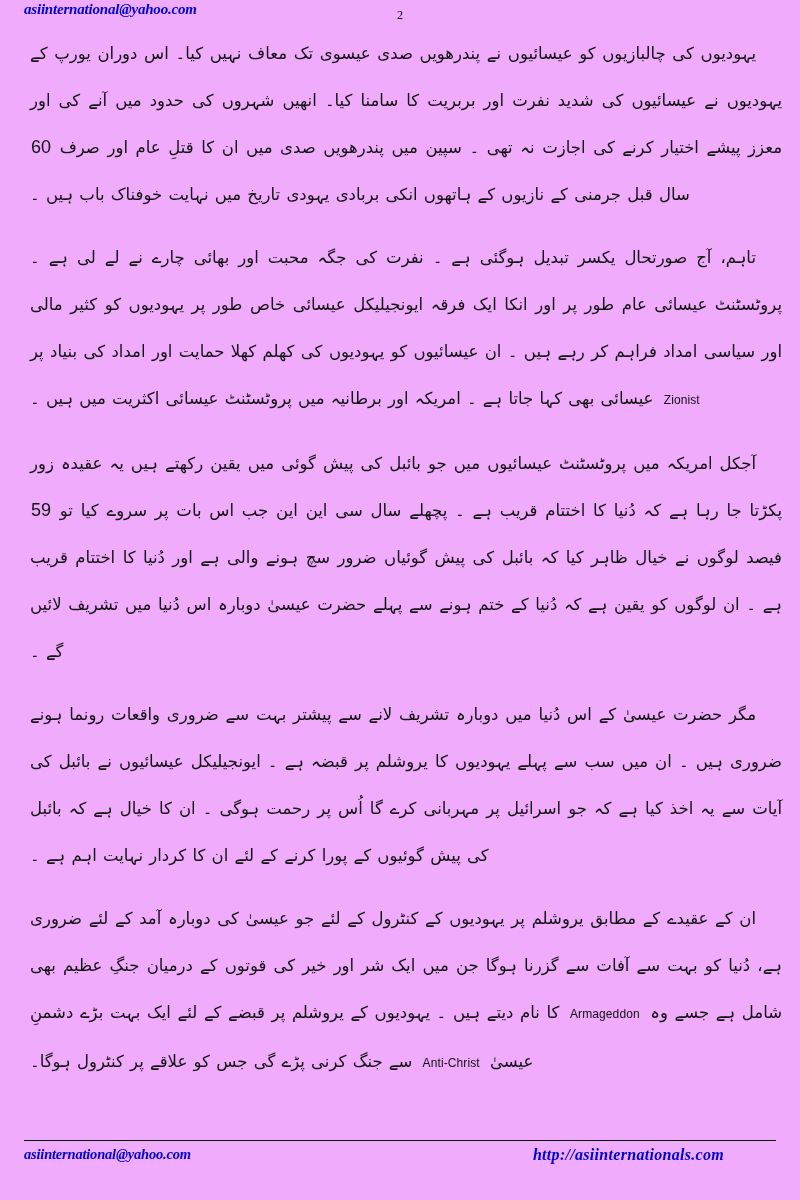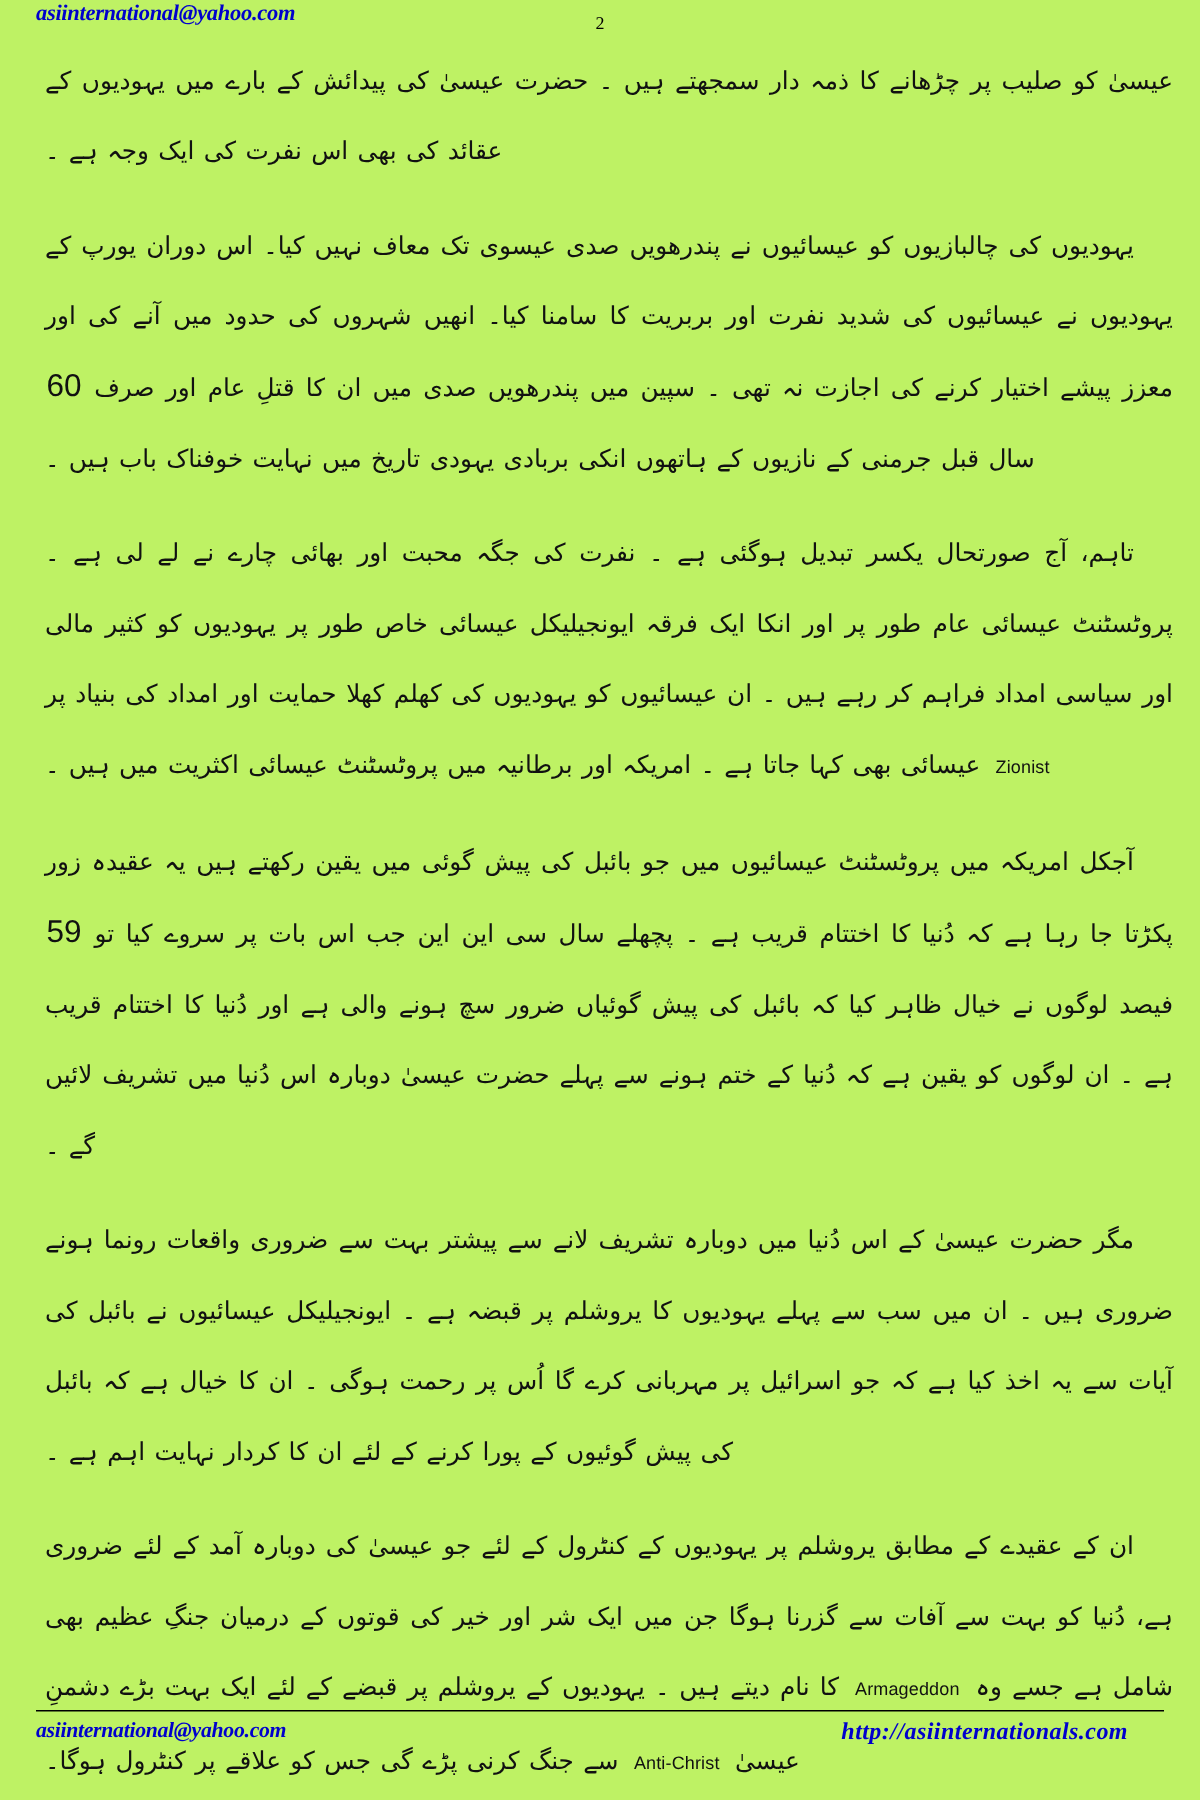--- a/index.html
+++ b/index.html
@@ -91,21 +91,21 @@
     unicode-bidi: isolate;
     font-family: "Liberation Sans", "DejaVu Sans", sans-serif;
     font-size: 12px;
     letter-spacing: 0.1px;
     padding: 0 4px;
   }
   .num {
     direction: ltr;
     unicode-bidi: isolate;
     font-family: "Liberation Sans", "DejaVu Sans", sans-serif;
-    font-size: 21px;
+    font-size: 18px;
     padding: 0 1px;
   }
 
   
   .page-footer {
     position: absolute;
     left: 24px;
     right: 24px;
     bottom: 18px;
     height: 42px;
@@ -137,36 +137,35 @@
     white-space: nowrap;
   }
   .footer-url {
     font-family: "Liberation Serif", "DejaVu Serif", serif;
     font-style: italic;
     font-weight: bold;
     font-size: 16px;
     letter-spacing: 0.3px;
     color: #0000cc;
     white-space: nowrap;
-    margin-right: 24px;
+    margin-right: 52px;
   }
 </style>
 </head>
 <body>
 
-<div class="page" style="background: #bef264; text-decoration: underline;">
+<div class="page" style="background: #f0abfc; text-decoration: underline;">
 
   <div class="page-header">
     <div class="header-email" style="color: rgb(0, 0, 204);">asiinternational@yahoo.com</div>
     <div class="header-pagenum">2</div>
   </div>
 
   <div class="page-body">
 
-    <p class="para" id="p1"><span>عیسیٰ کو صلیب پر چڑھانے کا ذمہ دار سمجھتے ہیں ۔ حضرت عیسیٰ کی پیدائش کے بارے میں یہودیوں کے عقائد کی بھی اس نفرت کی ایک وجہ ہے ۔</span></p>
     <p class="para indent" id="p2"><span>یہودیوں کی چالبازیوں کو عیسائیوں نے پندرھویں صدی عیسوی تک معاف نہیں کیا۔ اس دوران یورپ کے یہودیوں نے عیسائیوں کی شدید نفرت اور بربریت کا سامنا کیا۔ انھیں شہروں کی حدود میں آنے کی اور معزز پیشے اختیار کرنے کی اجازت نہ تھی ۔ سپین میں پندرھویں صدی میں ان کا قتلِ عام اور صرف </span><span class="num">60</span><span> سال قبل جرمنی کے نازیوں کے ہاتھوں انکی بربادی یہودی تاریخ میں نہایت خوفناک باب ہیں ۔</span></p>
     <p class="para indent" id="p3"><span>تاہم، آج صورتحال یکسر تبدیل ہوگئی ہے ۔ نفرت کی جگہ محبت اور بھائی چارے نے لے لی ہے ۔ پروٹسٹنٹ عیسائی عام طور پر اور انکا ایک فرقہ ایونجیلیکل عیسائی خاص طور پر یہودیوں کو کثیر مالی اور سیاسی امداد فراہم کر رہے ہیں ۔ ان عیسائیوں کو یہودیوں کی کھلم کھلا حمایت اور امداد کی بنیاد پر </span><span class="latin">Zionist</span><span> عیسائی بھی کہا جاتا ہے ۔ امریکہ اور برطانیہ میں پروٹسٹنٹ عیسائی اکثریت میں ہیں ۔</span></p>
     <p class="para indent" id="p4"><span>آجکل امریکہ میں پروٹسٹنٹ عیسائیوں میں جو بائبل کی پیش گوئی میں یقین رکھتے ہیں یہ عقیدہ زور پکڑتا جا رہا ہے کہ دُنیا کا اختتام قریب ہے ۔ پچھلے سال سی این این جب اس بات پر سروے کیا تو </span><span class="num">59</span><span> فیصد لوگوں نے خیال ظاہر کیا کہ بائبل کی پیش گوئیاں ضرور سچ ہونے والی ہے اور دُنیا کا اختتام قریب ہے ۔ ان لوگوں کو یقین ہے کہ دُنیا کے ختم ہونے سے پہلے حضرت عیسیٰ دوبارہ اس دُنیا میں تشریف لائیں گے ۔</span></p>
     <p class="para indent" id="p5"><span>مگر حضرت عیسیٰ کے اس دُنیا میں دوبارہ تشریف لانے سے پیشتر بہت سے ضروری واقعات رونما ہونے ضروری ہیں ۔ ان میں سب سے پہلے یہودیوں کا یروشلم پر قبضہ ہے ۔ ایونجیلیکل عیسائیوں نے بائبل کی آیات سے یہ اخذ کیا ہے کہ جو اسرائیل پر مہربانی کرے گا اُس پر رحمت ہوگی ۔ ان کا خیال ہے کہ بائبل کی پیش گوئیوں کے پورا کرنے کے لئے ان کا کردار نہایت اہم ہے ۔</span></p>
     <p class="para indent" id="p6"><span>ان کے عقیدے کے مطابق یروشلم پر یہودیوں کے کنٹرول کے لئے جو عیسیٰ کی دوبارہ آمد کے لئے ضروری ہے، دُنیا کو بہت سے آفات سے گزرنا ہوگا جن میں ایک شر اور خیر کی قوتوں کے درمیان جنگِ عظیم بھی شامل ہے جسے وہ </span><span class="latin">Armageddon</span><span> کا نام دیتے ہیں ۔ یہودیوں کے یروشلم پر قبضے کے لئے ایک بہت بڑے دشمنِ عیسیٰ </span><span class="latin">Anti-Christ</span><span> سے جنگ کرنی پڑے گی جس کو علاقے پر کنٹرول ہوگا۔</span></p>
 
   </div>
 
   <div class="page-footer">
     <div class="footer-rule"></div>

